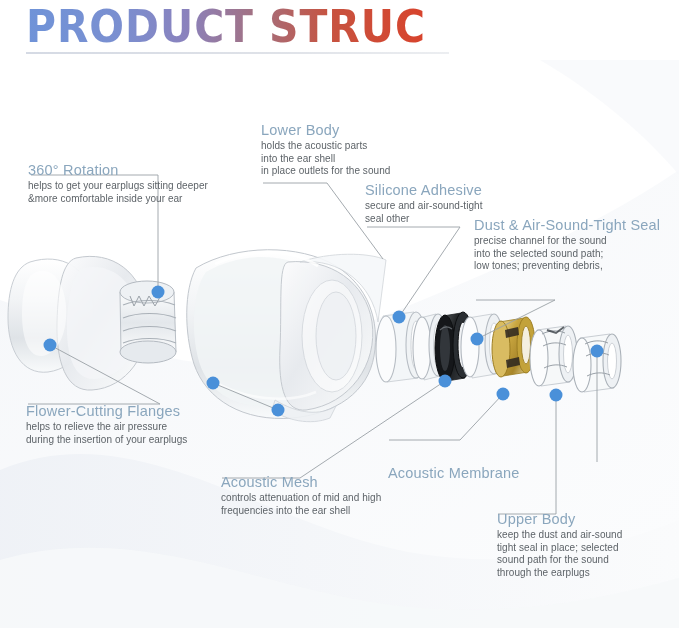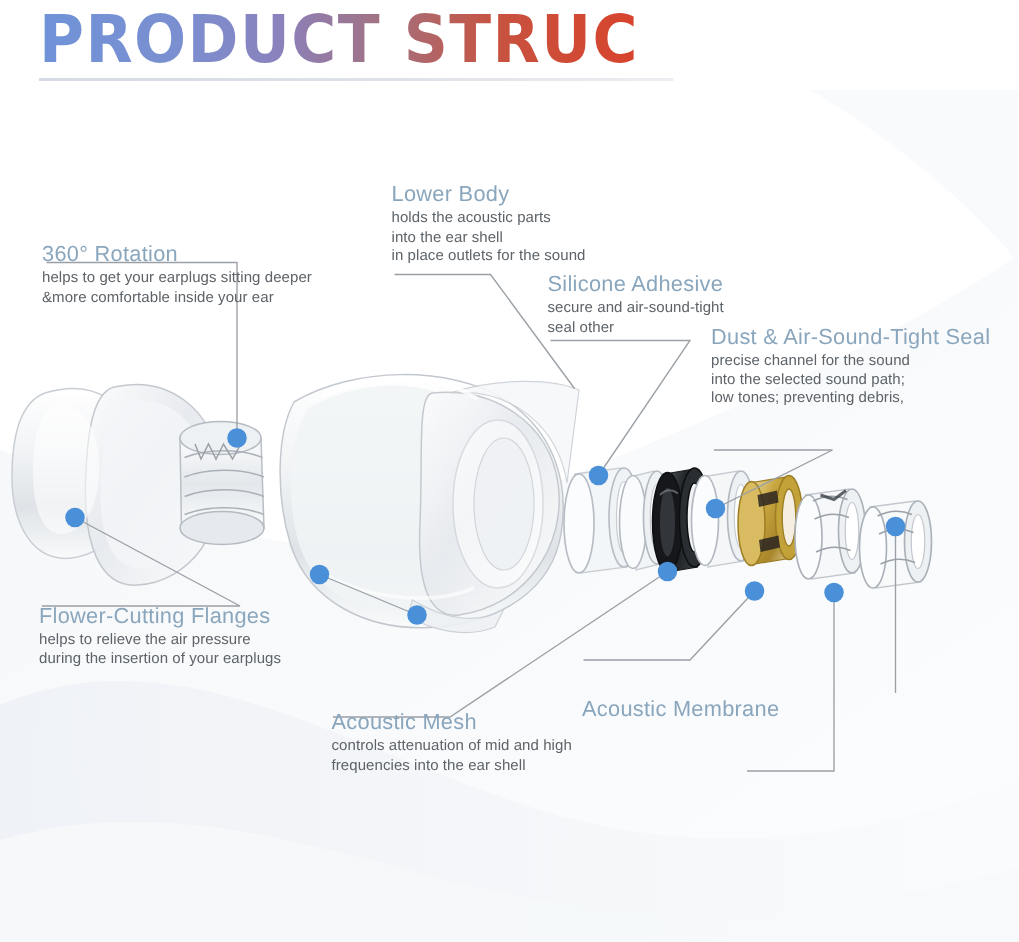--- a/index.html
+++ b/index.html
@@ -299,14 +299,23 @@
     <p>
       <span>controls attenuation of mid and high</span>
       <span>frequencies into the ear shell</span>
     </p>
   </div>
 
   <div class="callout" style="left:388px;top:437px;margin-top:28px;">
     <h3>Acoustic Membrane</h3>
   </div>
 
+  <div class="callout" style="left:497px;top:511px;">
+    <h3>Upper Body</h3>
+    <p>
+      <span>keep the dust and air-sound</span>
+      <span>tight seal in place; selected</span>
+      <span>sound path for the sound</span>
+      <span>through the earplugs</span>
+    </p>
+  </div>
 
 </div>
 
 </body></html>

